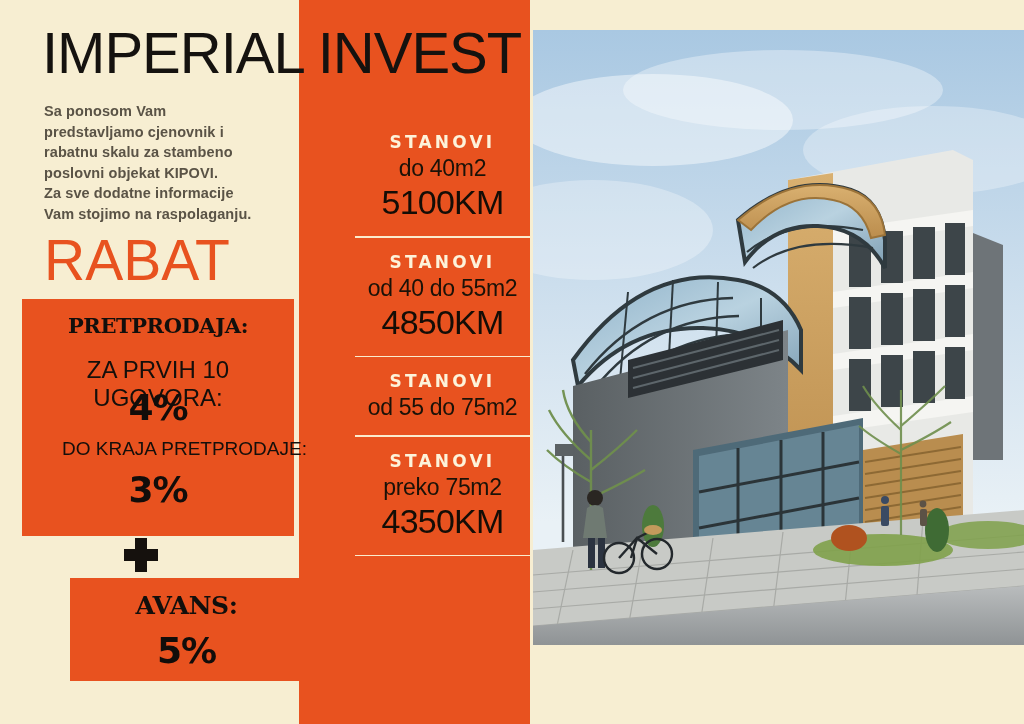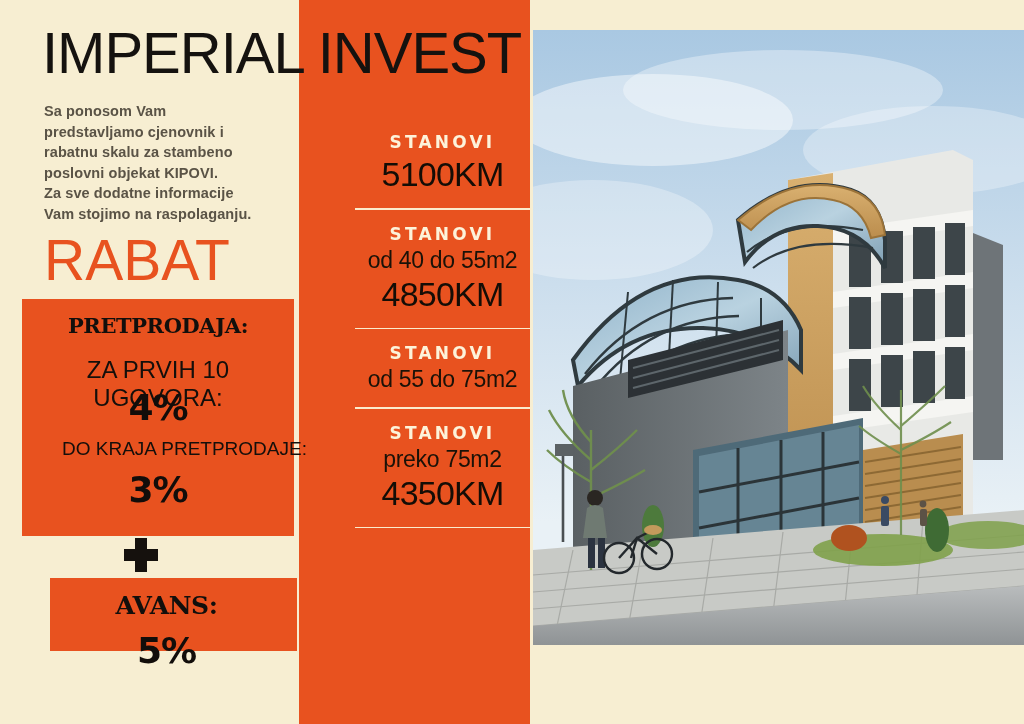--- a/index.html
+++ b/index.html
@@ -87,21 +87,21 @@
     position:absolute;left:124px;top:538px;width:34px;height:34px;
   }
   .plus:before,.plus:after{
     content:"";position:absolute;background:#15110d;
   }
   .plus:before{left:11px;top:0;width:12px;height:34px;}
   .plus:after{left:0;top:11px;width:34px;height:12px;}
 
   
   .box-av{
-    position:absolute;left:50px;top:578px;width:233px;height:73px;
+    position:absolute;left:70px;top:578px;width:233px;height:103px;
     background:#e8521f;
     padding-left:14px;
   }
   .av-title{
     position:absolute;left:0;top:13px;width:233px;text-align:center;
     font-family:"DejaVu Serif", serif;
     font-weight:700;font-size:25px;color:#120f0c;letter-spacing:-0.4px;
   }
   .av-p{
     position:absolute;left:0;top:52px;width:233px;text-align:center;
@@ -177,20 +177,21 @@
 
   <div class="box-av">
     <div class="av-title">AVANS:</div>
     <div class="av-p">5%</div>
   </div>
 
   <div class="prices">
 
     <div class="price-block">
       <p class="p-head">STANOVI</p>
+      <p class="p-size">do 40m2</p>
       <p class="p-cost">5100KM</p>
     </div>
     <div class="divider"></div>
 
     <div class="price-block">
       <p class="p-head">STANOVI</p>
       <p class="p-size">od 40 do 55m2</p>
       <p class="p-cost">4850KM</p>
     </div>
     <div class="divider"></div>

